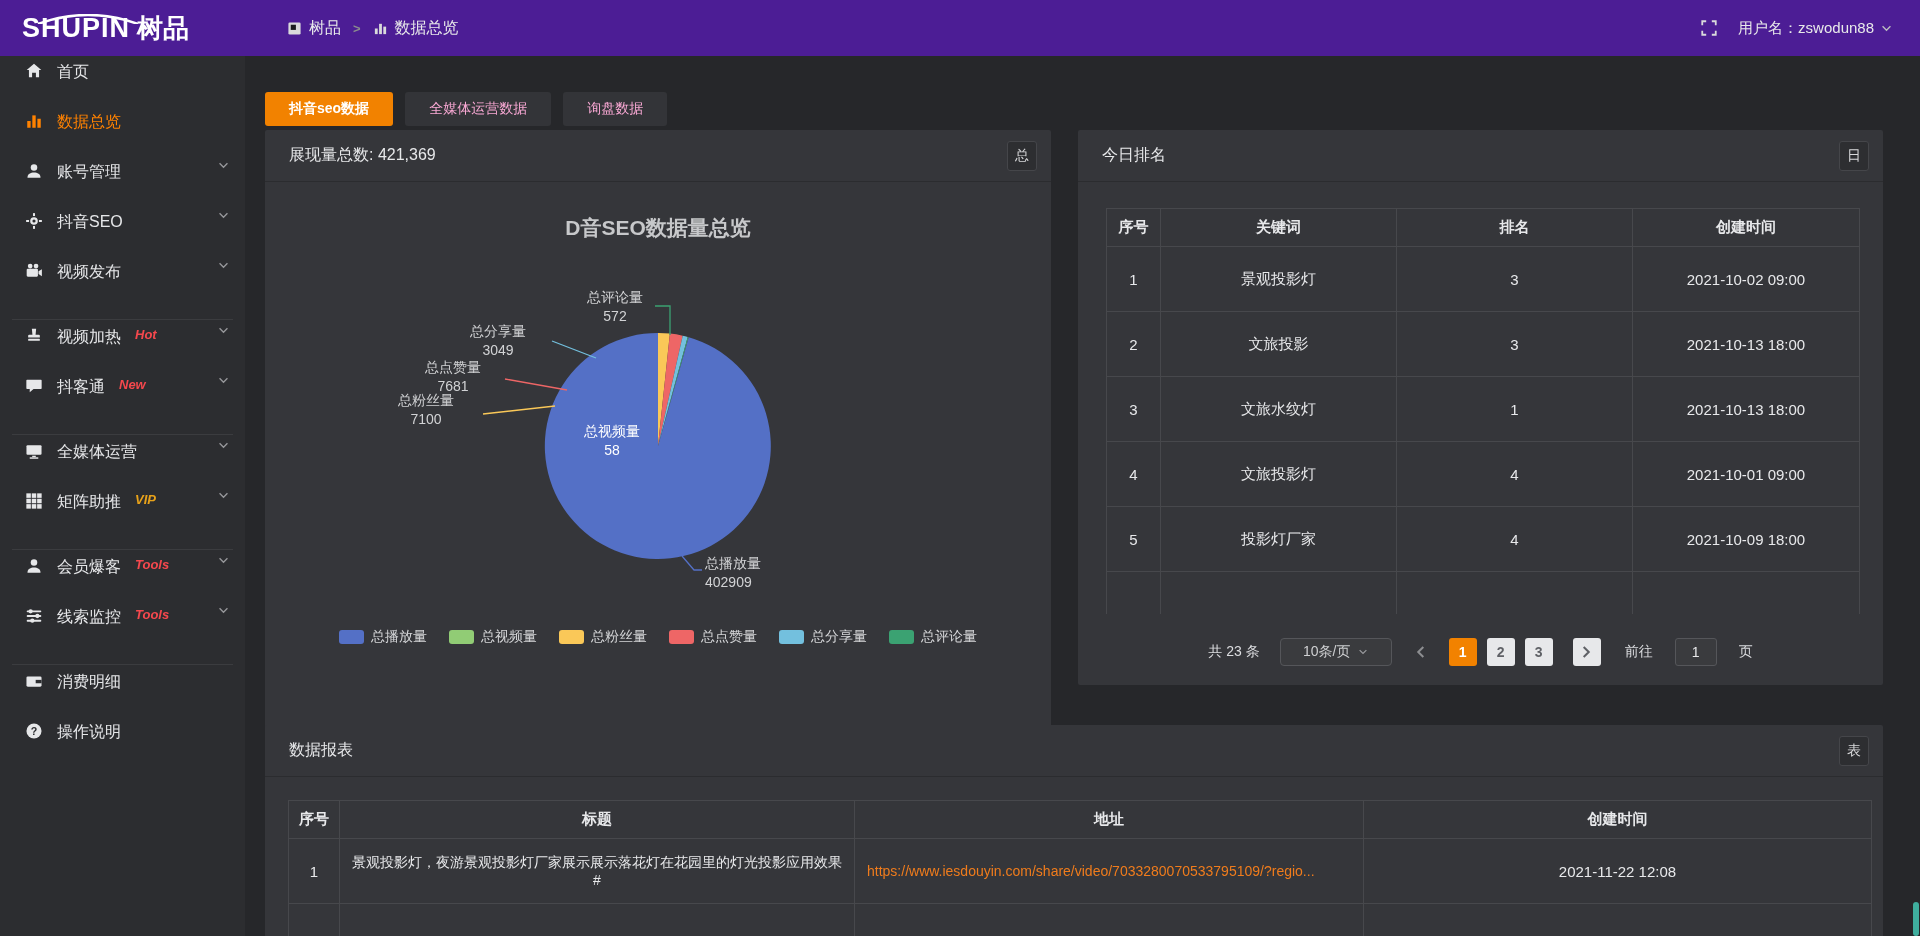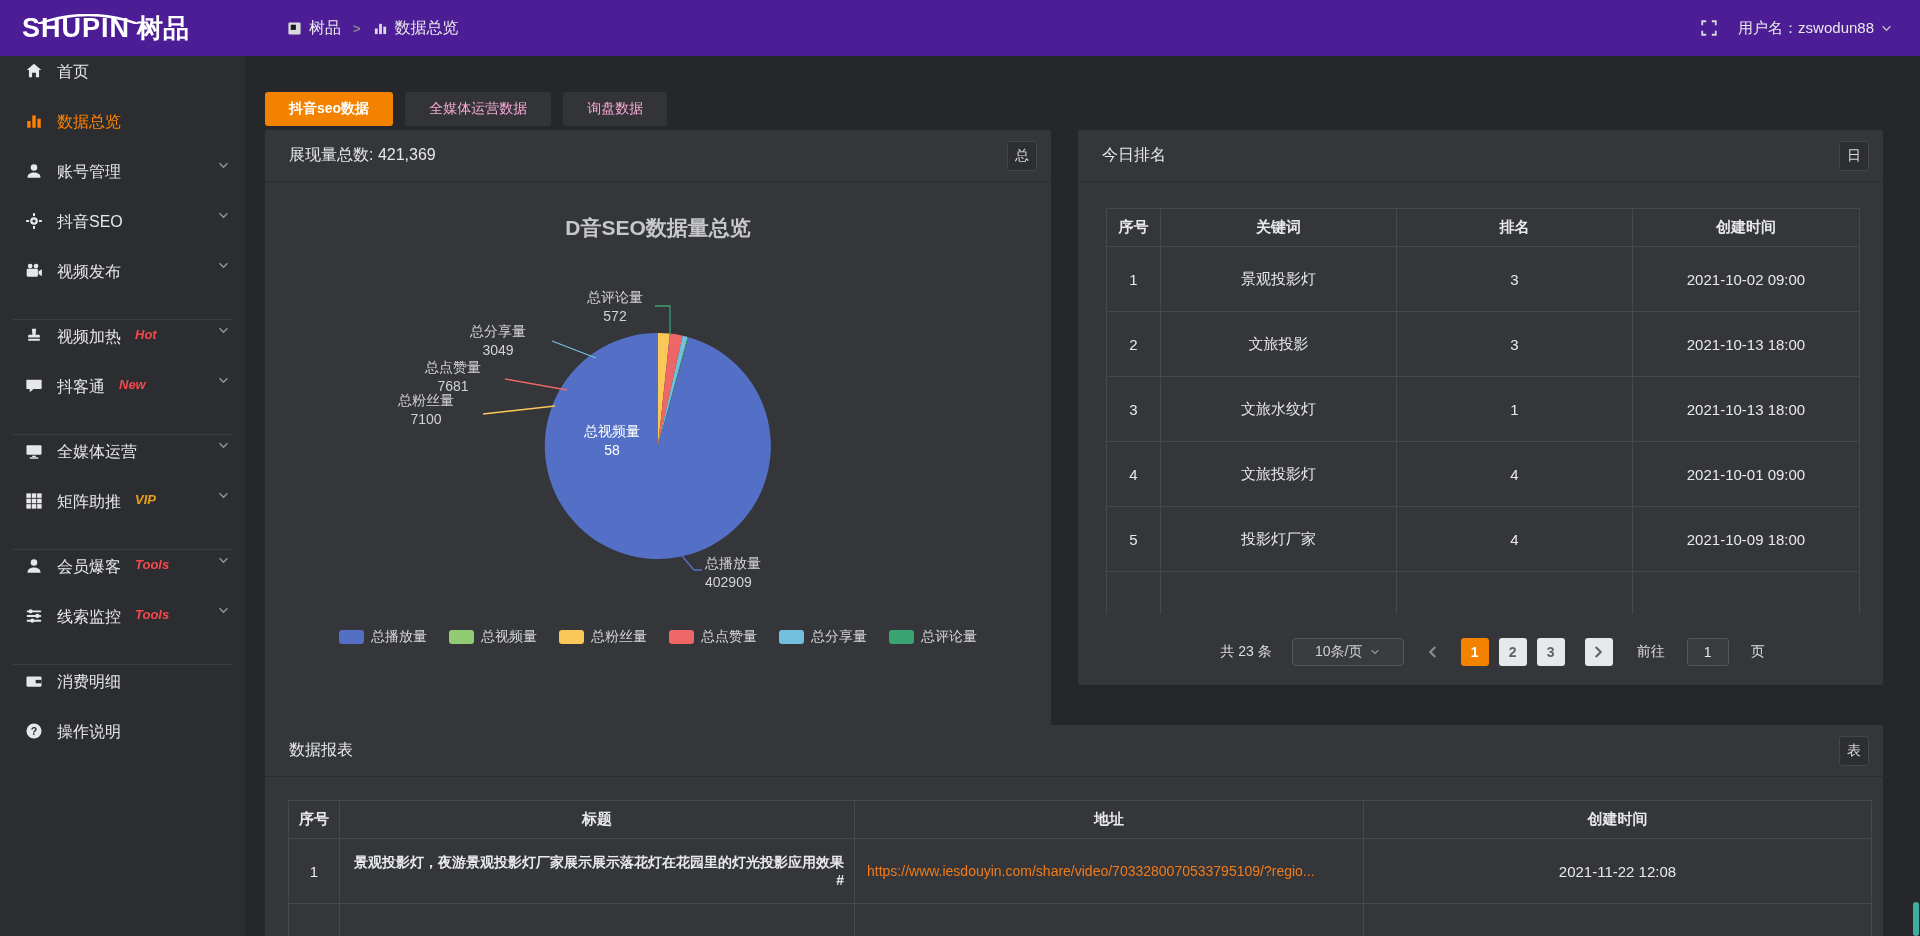--- a/index.html
+++ b/index.html
@@ -65,36 +65,36 @@
   .legend-item { display:flex; align-items:center; gap:7px; font-size:14px; color:#d6d7d9; cursor:pointer; }
   .legend-swatch { width:25px; height:14px; border-radius:3px; }
 
   #ranking-card { left:1078px; top:130px; width:805px; height:555px; }
   .rank-body { position:relative; height:502px; padding:26px 24px 0 28px; }
   table.dtable { border-collapse:collapse; table-layout:fixed; }
   table.rank { width:753px; }
   .dtable th { height:38px; font-size:15px; font-weight:bold; color:#e8e9eb; border:1px solid #47484c; text-align:center; }
   .dtable td { height:65px; font-size:15px; color:#e8e9eb; border:1px solid #47484c; text-align:center; }
   tr.ext td { height:42px; border-bottom:none; }
-  .pagination { position:absolute; left:12px; bottom:18px; width:100%; display:flex; align-items:center;
+  .pagination { position:absolute; left:0; bottom:18px; width:100%; display:flex; align-items:center;
     justify-content:center; gap:20px; font-size:14px; color:#dcdde0; }
   .pg-select { width:112px; height:28px; background:#3a3b3e; border:1px solid #55565a; border-radius:4px;
     display:flex; align-items:center; justify-content:center; gap:8px; color:#cfd0d2; cursor:pointer; }
   .pg-prev { color:#8d8e91; display:inline-flex; margin:0 4px; cursor:pointer; }
   .pg-btn { width:28px; height:28px; border-radius:3px; background:#e7e8ea; color:#5f6166; font-size:14px;
     display:flex; align-items:center; justify-content:center; cursor:pointer; border:none; font-weight:bold; }
   .pg-btn.active { background:#f28200; color:#fff; }
   .pg-goto-input { width:42px; height:28px; background:#3a3b3e; border:1px solid #55565a; border-radius:3px;
     color:#e8e9eb; text-align:center; display:flex; align-items:center; justify-content:center; margin:0 2px; }
 
   #report-card { left:265px; top:725px; width:1618px; height:265px; }
   .report-body { padding:23px 12px 0 23px; }
   table.report { width:1583px; }
   table.report td { height:65px; }
-  td.title-cell { text-align:right; padding:12px 10px; font-size:14px;font-weight:bold; }
+  td.title-cell { text-align:center; padding:12px 10px; font-size:14px; }
   td.link-cell  { text-align:left; padding:0 12px; font-size:14px; color:#f07c1c; white-space:nowrap; overflow:hidden; cursor:pointer; }
   tr.partial td { height:55px; border-bottom:none; }
 
   .scroll-thumb { position:absolute; right:1px; bottom:0; width:6px; height:34px; background:#3fae9e; border-radius:3px; }
 </style>
 </head>
 <body>
 
 <div id="page">
 

